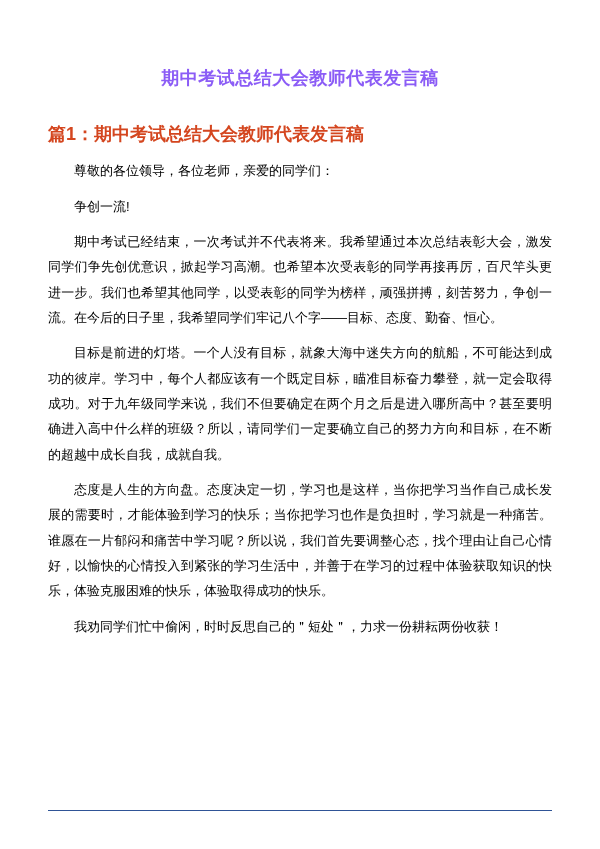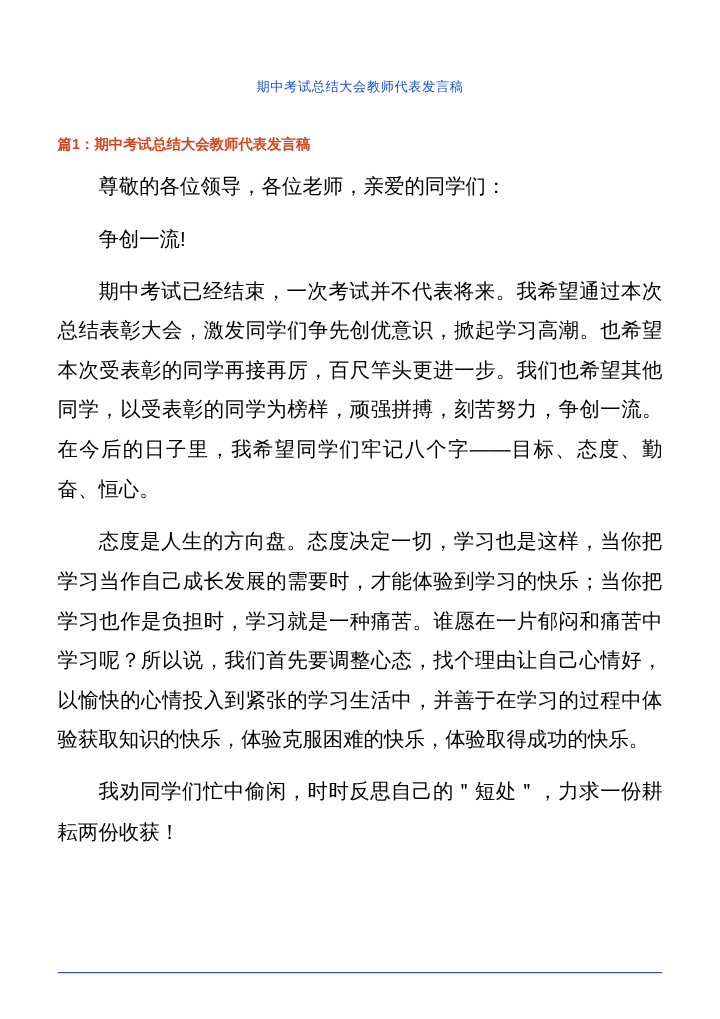--- a/index.html
+++ b/index.html
@@ -17,42 +17,42 @@
   .page {
     position: relative;
     width: 600px;
     height: 849px;
     box-sizing: border-box;
     padding: 0 48px;
     background: #ffffff;
   }
   .doc-title {
     text-align: center;
-    font-size: 11px;
-    font-weight: normal;
+    font-size: 18px;
+    font-weight: bold;
     letter-spacing: 0.5px;
     margin: 0;
     padding-top: 66px;
-    color: #1d4ed8;
+    color: #8b5cf6;
     line-height: 1.4;
   }
   .section-heading {
     color: #d4461f;
-    font-size: 12px;
+    font-size: 18px;
     font-weight: bold;
     margin: 0;
     padding-top: 30px;
     padding-left: 0px;
     line-height: 1.5;
   }
   .body-block {
     padding-top: 10px;
   }
   p.para {
-    font-size: 17px;
+    font-size: 13px;
     line-height: 1.95;
     margin: 0 0 10px 0;
     color: #000000;
     text-align: justify;
     text-justify: inter-ideograph;
   }
   p.para.indent {
     text-indent: 2em;
   }
   p.para.tight {
@@ -73,18 +73,19 @@
 <div class="page">
 
   <h1 class="doc-title">期中考试总结大会教师代表发言稿</h1>
 
   <h2 class="section-heading" style="color: rgb(212, 70, 31);">篇1：期中考试总结大会教师代表发言稿</h2>
 
   <div class="body-block">
     <p class="para indent">尊敬的各位领导，各位老师，亲爱的同学们：</p>
     <p class="para indent">争创一流!</p>
     <p class="para indent">期中考试已经结束，一次考试并不代表将来。我希望通过本次总结表彰大会，激发同学们争先创优意识，掀起学习高潮。也希望本次受表彰的同学再接再厉，百尺竿头更进一步。我们也希望其他同学，以受表彰的同学为榜样，顽强拼搏，刻苦努力，争创一流。在今后的日子里，我希望同学们牢记八个字——目标、态度、勤奋、恒心。</p>
+    <p class="para indent">目标是前进的灯塔。一个人没有目标，就象大海中迷失方向的航船，不可能达到成功的彼岸。学习中，每个人都应该有一个既定目标，瞄准目标奋力攀登，就一定会取得成功。对于九年级同学来说，我们不但要确定在两个月之后是进入哪所高中？甚至要明确进入高中什么样的班级？所以，请同学们一定要确立自己的努力方向和目标，在不断的超越中成长自我，成就自我。</p>
     <p class="para indent">态度是人生的方向盘。态度决定一切，学习也是这样，当你把学习当作自己成长发展的需要时，才能体验到学习的快乐；当你把学习也作是负担时，学习就是一种痛苦。谁愿在一片郁闷和痛苦中学习呢？所以说，我们首先要调整心态，找个理由让自己心情好，以愉快的心情投入到紧张的学习生活中，并善于在学习的过程中体验获取知识的快乐，体验克服困难的快乐，体验取得成功的快乐。</p>
     <p class="para indent tight">我劝同学们忙中偷闲，时时反思自己的＂短处＂，力求一份耕耘两份收获！</p>
   </div>
 
   <div class="footer-rule" style="background: rgb(47, 84, 150);"></div>
 </div>
 
 </body></html>

